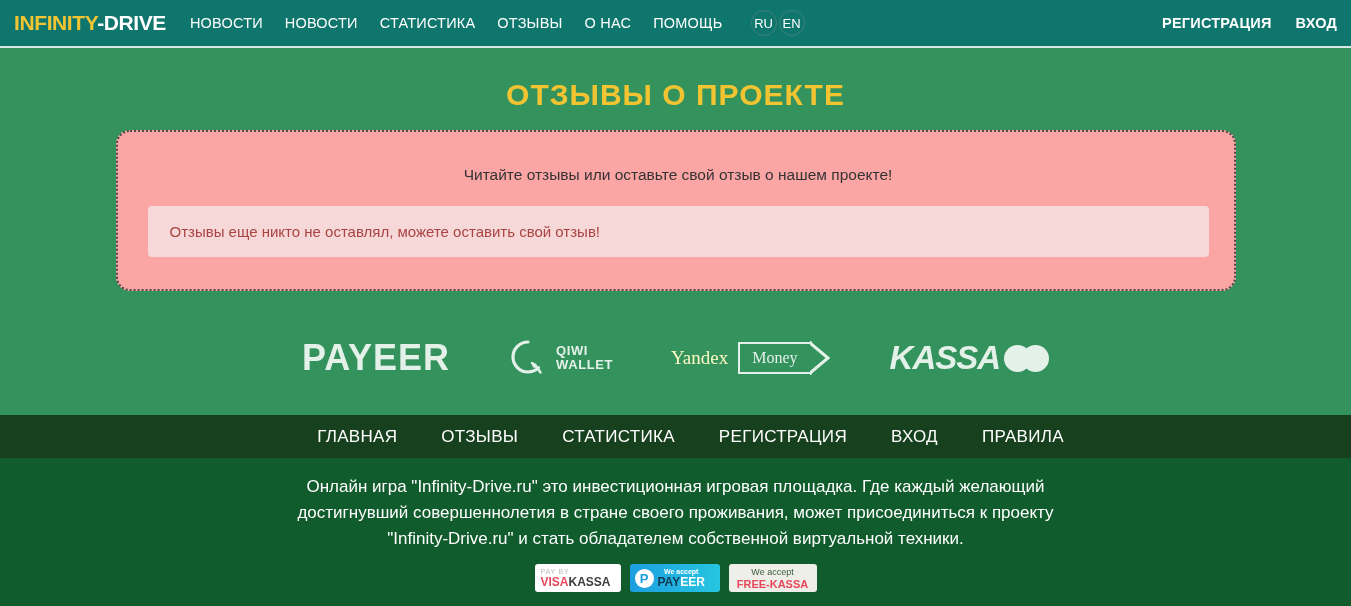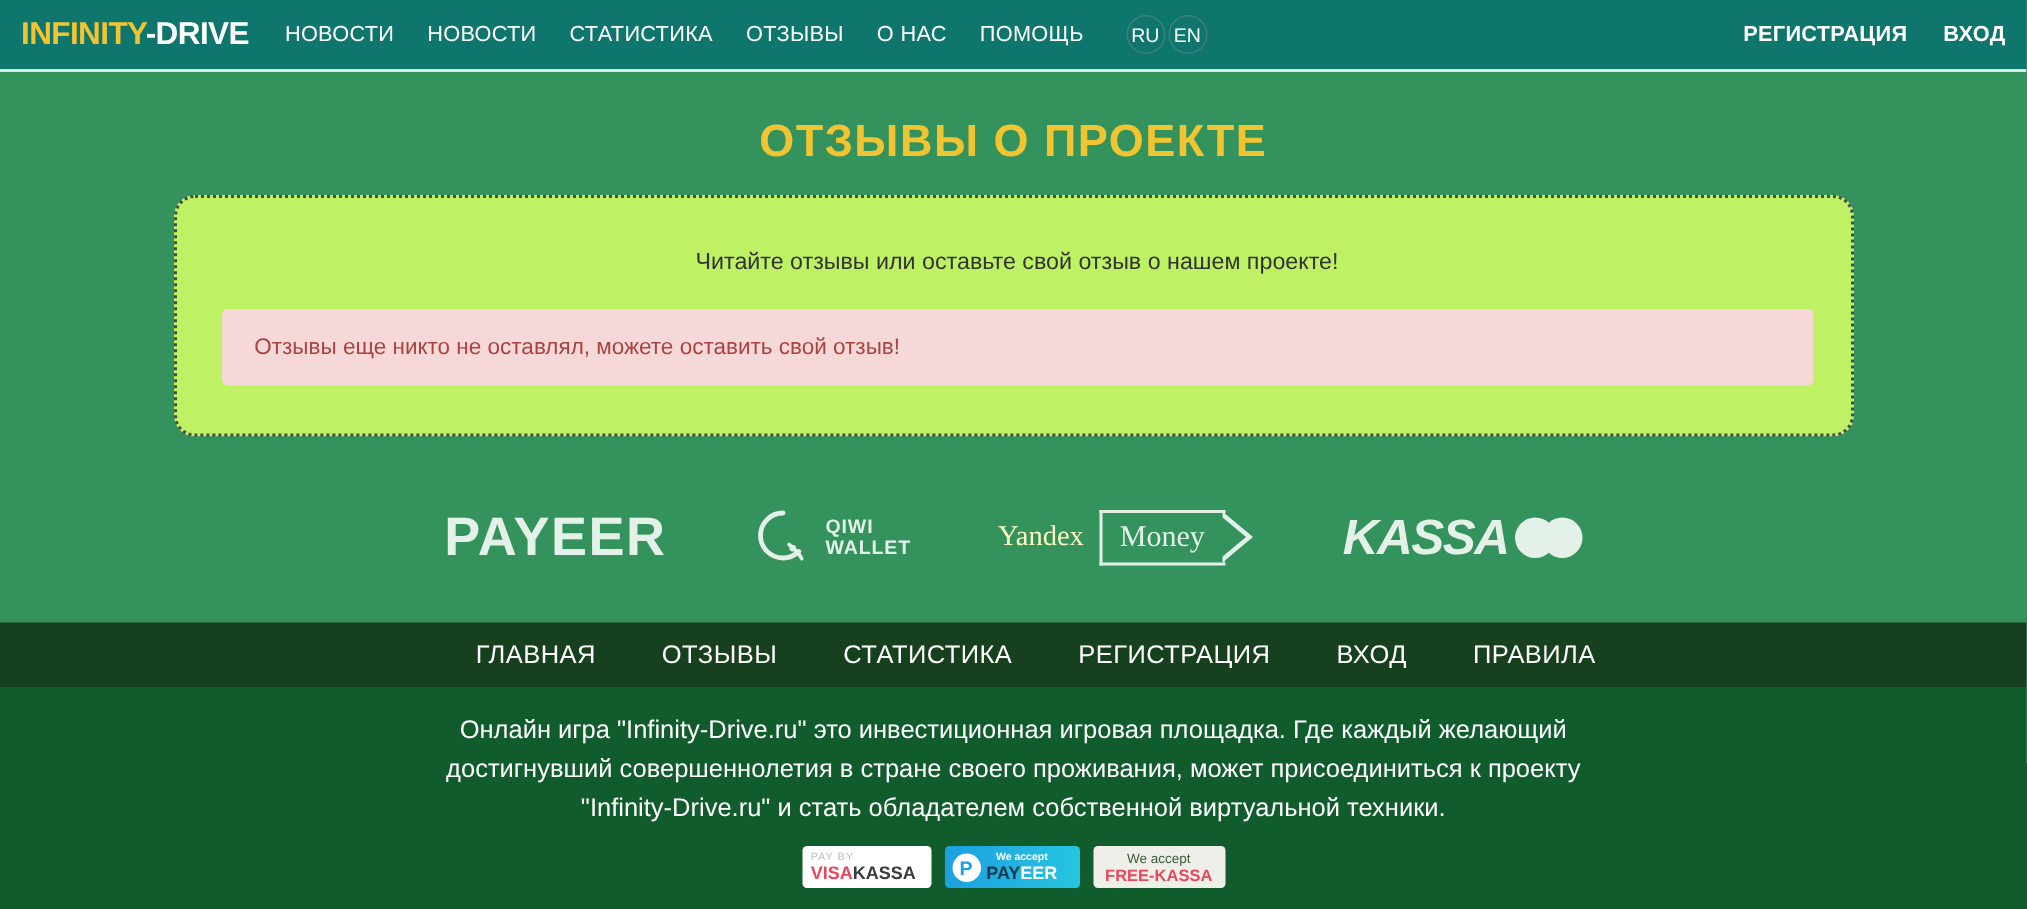--- a/index.html
+++ b/index.html
@@ -97,21 +97,21 @@
     font-family: "Liberation Sans", sans-serif;
   }
 
   
   .card-wrap {
     display: flex;
     justify-content: center;
   }
   .card {
     width: 1120px;
-    background: #bef264;
+    background: #fca5a5;
     border: 2px dotted #4b4b4b;
     border-radius: 14px;
     padding: 28px 25px 32px 30px;
     box-sizing: border-box;
   }
   .card-intro {
     text-align: center;
     color: #333333;
     font-size: 15.5px;
     margin: 6px 0 22px 0;
@@ -161,21 +161,21 @@
   .pay-yandex .ytext {
     font-size: 19px;
     color: #fef9c3;
     font-family: "Liberation Serif", serif;
   }
   .ymoney-box {
     position: relative;
     border: 2px solid #e4f1e9;
     border-right: none;
     padding: 5px 14px 5px 12px;
-    font-size: 20px;
+    font-size: 16px;
     color: #e4f1e9;
     font-family: "Liberation Serif", serif;
   }
   .ymoney-arrow {
     width: 22px;
     height: 34px;
     margin-left: -2px;
   }
   .pay-visa {
     display: flex;

